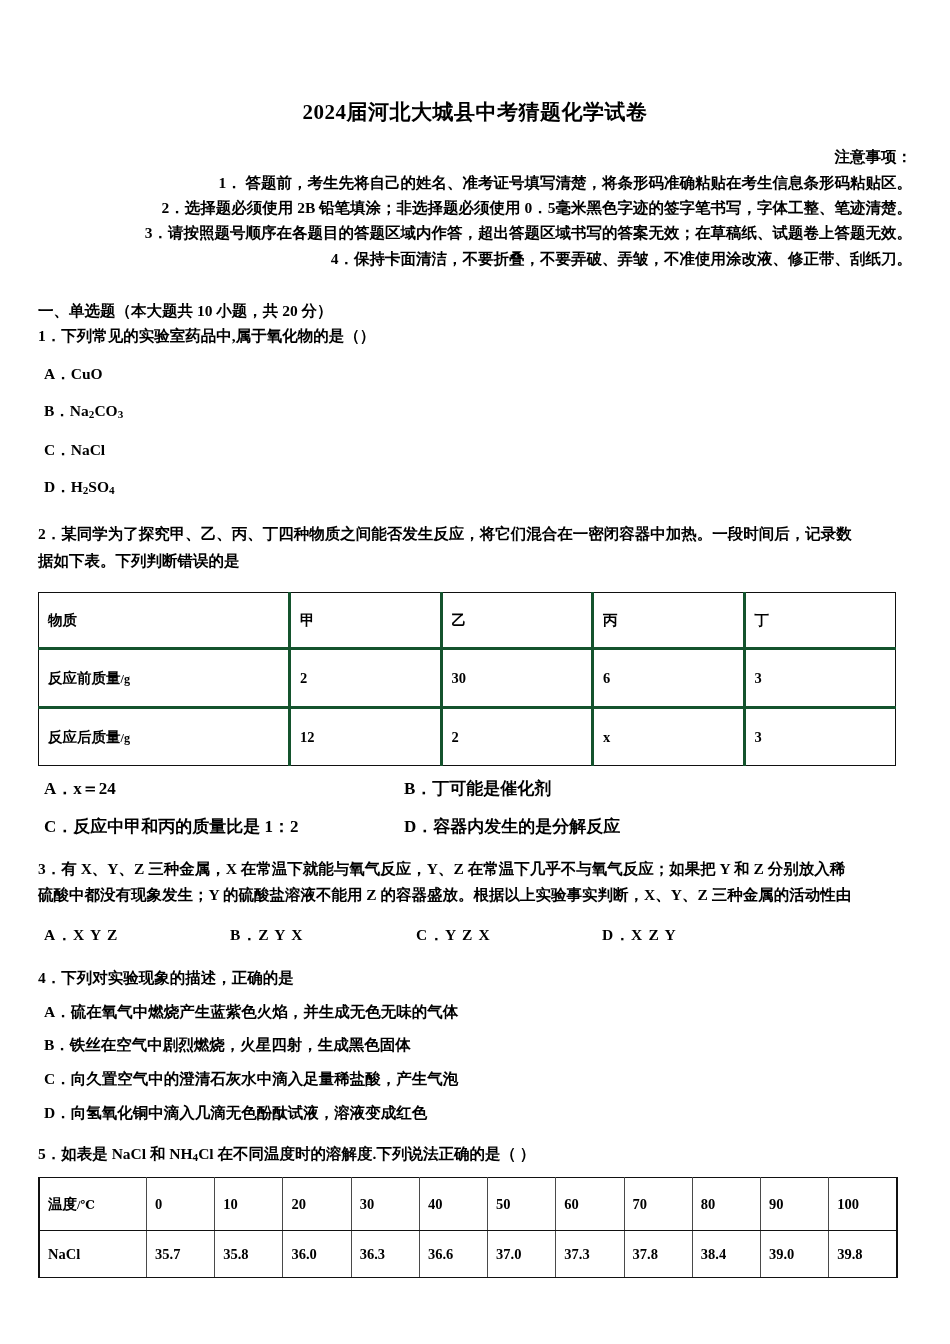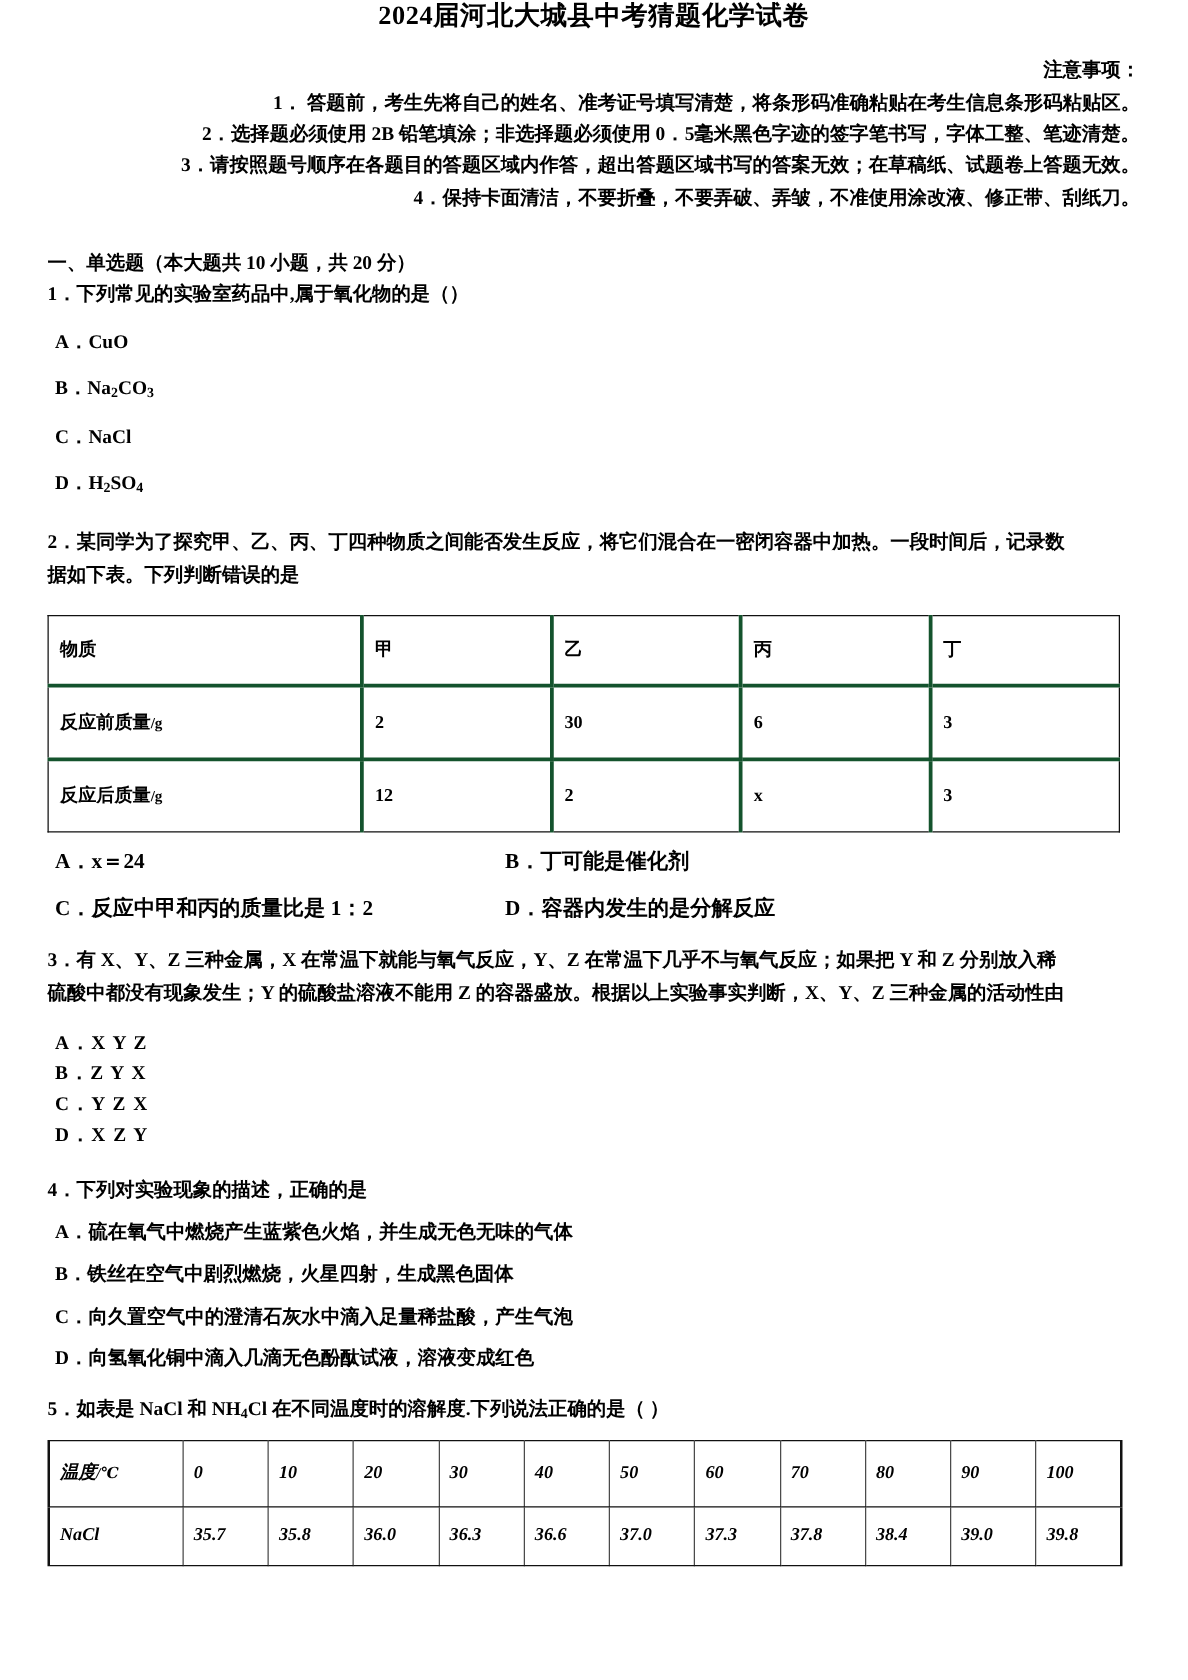--- a/index.html
+++ b/index.html
@@ -24,20 +24,21 @@
     padding: 0 38px;
   }
 
   
   .doc-title {
     text-align: center;
     font-size: 21px;
     font-weight: bold;
     letter-spacing: 0.5px;
     margin: 0;
+    padding-top: 100px;
     line-height: 1.2;
   }
 
   
   .notice {
     margin-top: 20px;
     text-align: right;
   }
   .notice-title {
     font-size: 15.5px;
@@ -87,21 +88,20 @@
     margin: 10px 0 0 6px;
     line-height: 1.6;
   }
   .opt-row .cell2 { width: 360px; flex: none; }
   .opt-row4 {
     display: flex;
     font-size: 15.5px;
     font-weight: bold;
     margin: 14px 0 0 6px;
     line-height: 1.6;
-    flex-direction: column;
   }
   .opt-row4 .c { width: 186px; flex: none; letter-spacing: 1.2px;}
   sub { font-size: 0.72em; vertical-align: -0.22em; }
 
   
   table.grid {
     border-collapse: collapse;
     table-layout: fixed;
     width: 858px;
     margin: 14px 0 0 0;
@@ -133,21 +133,20 @@
 
   table.grid.t2 {
     width: 860px;
     margin-top: 11px;
     font-size: 14.5px;
   }
   table.grid.t2 td {
     padding: 8px 6px 8px 8px;
     height: 30px;
     border: 1px solid #4a4a4a;
-    font-style: italic;
   }
   table.grid.t2 tr:first-child td {
     border-top: 1.8px solid #111;
     border-bottom: 1.4px solid #111;
   }
   table.grid.t2 tr:last-child td {
     border-bottom: 1.8px solid #111;
   }
   table.grid.t2 td:first-child {
     width: 92px;

